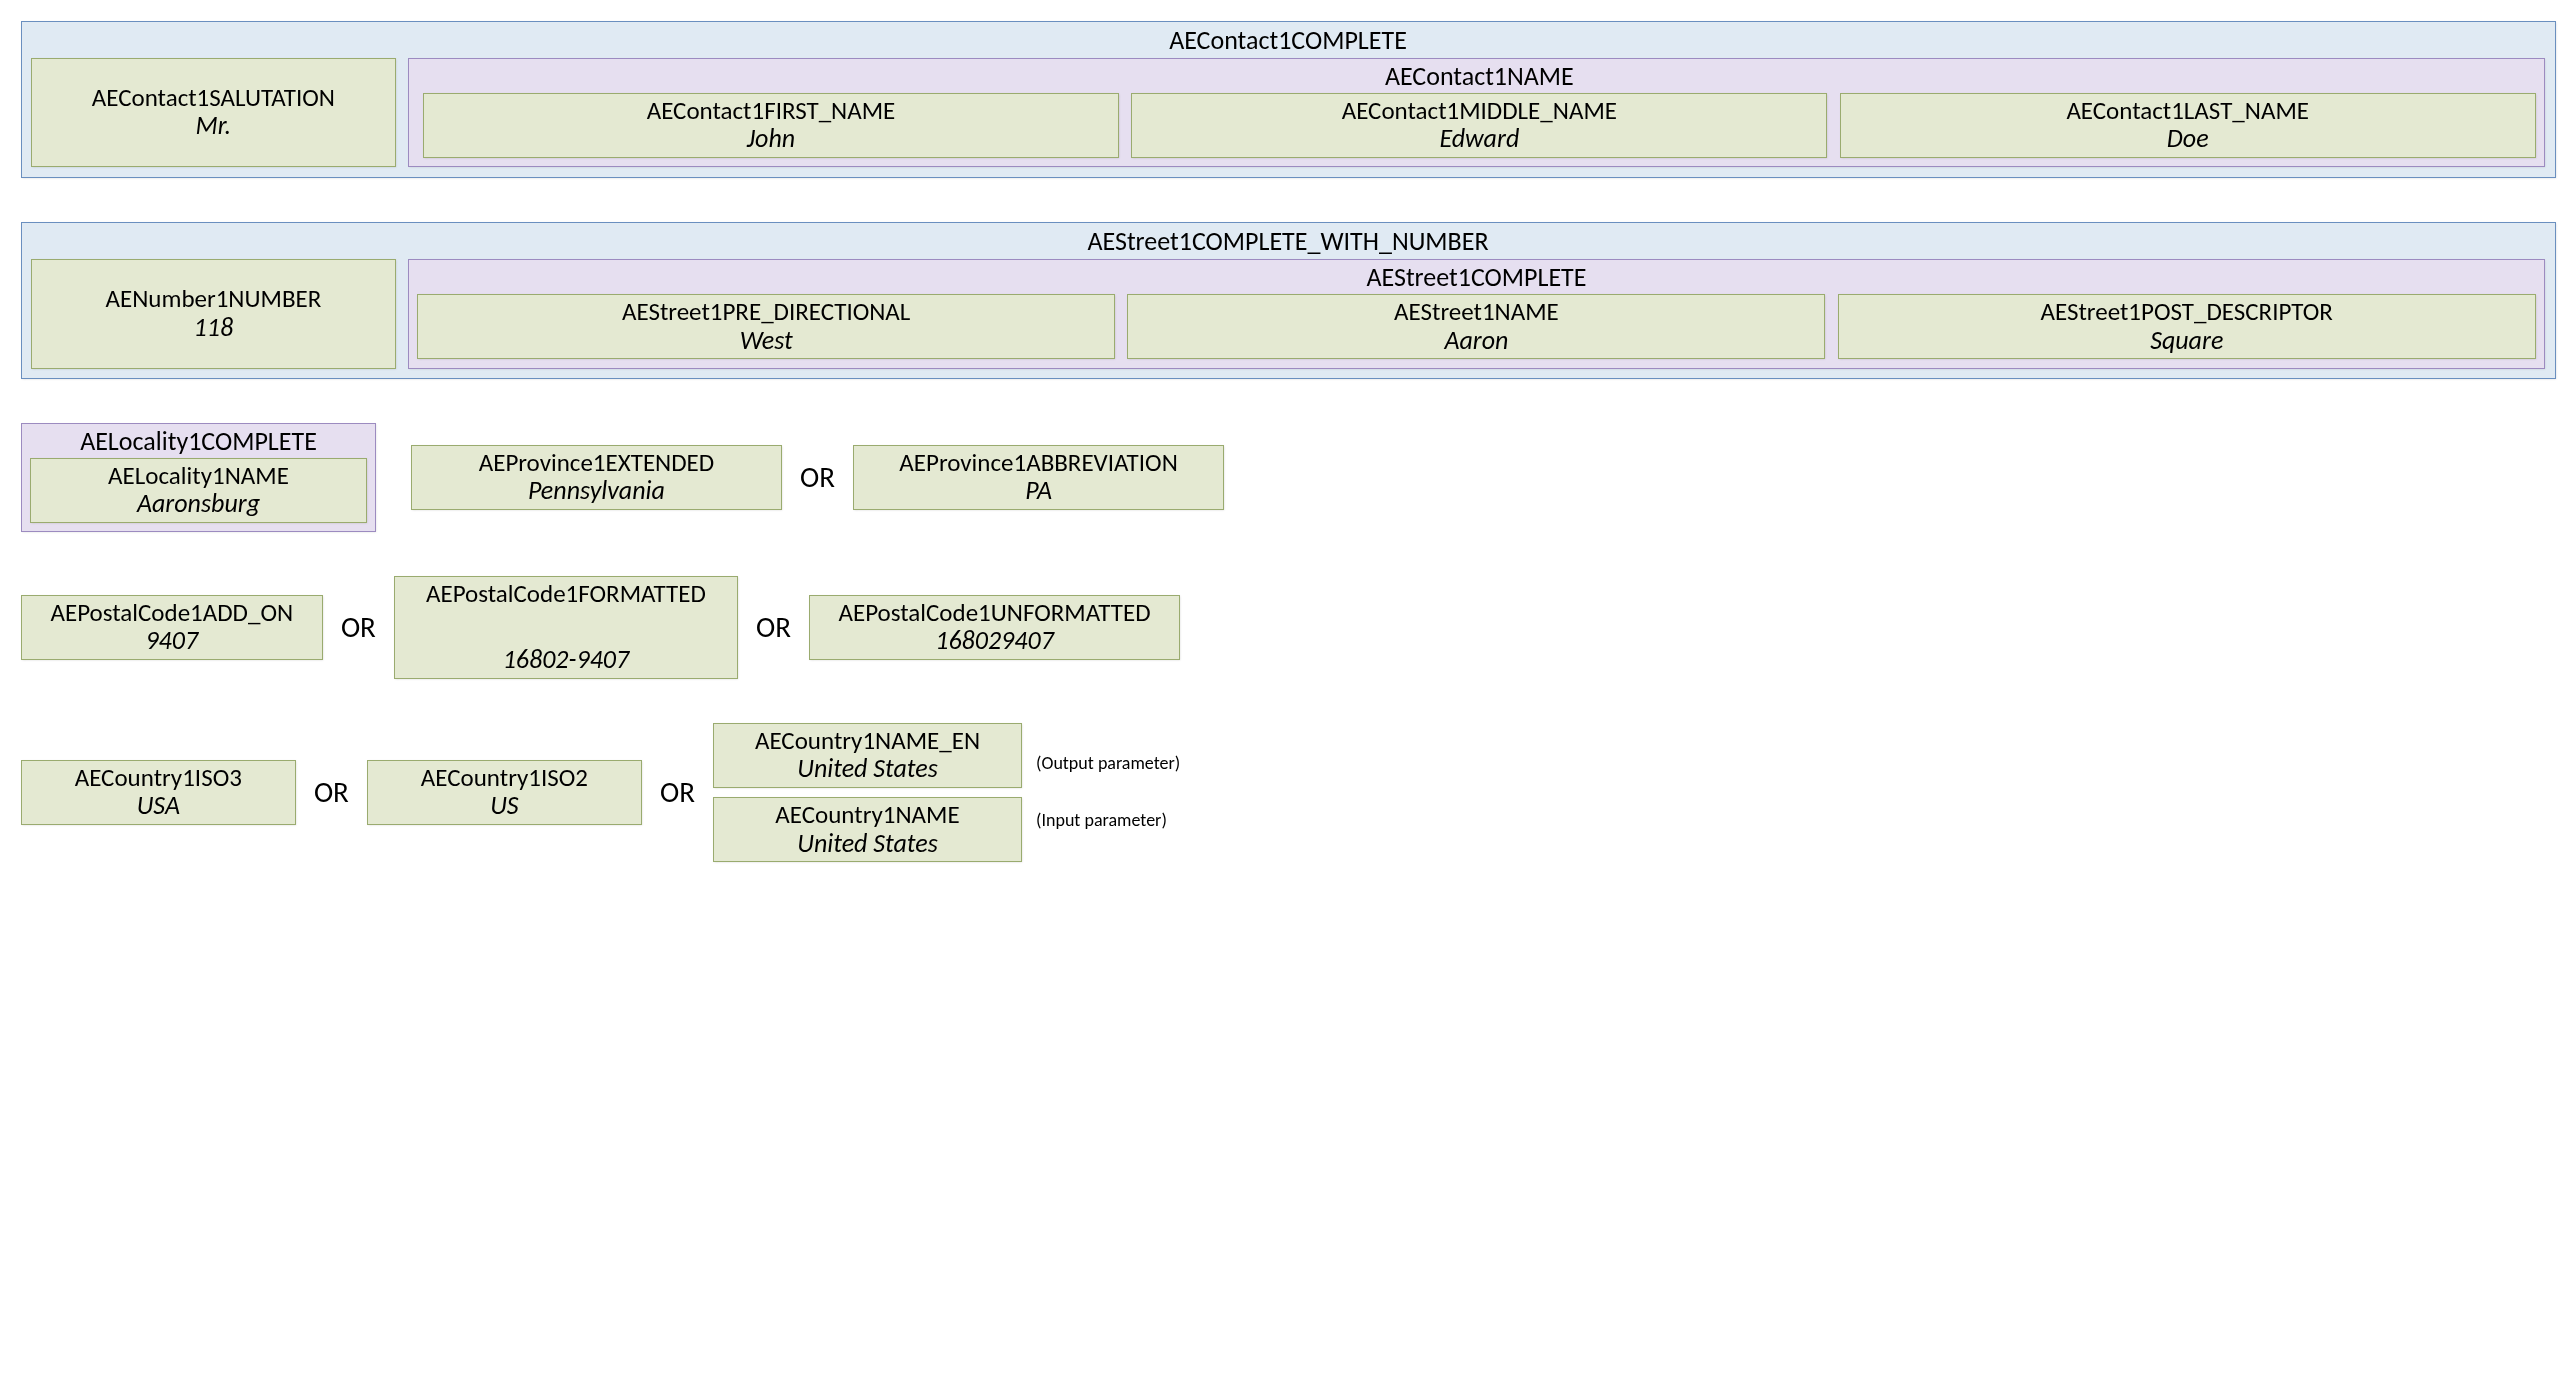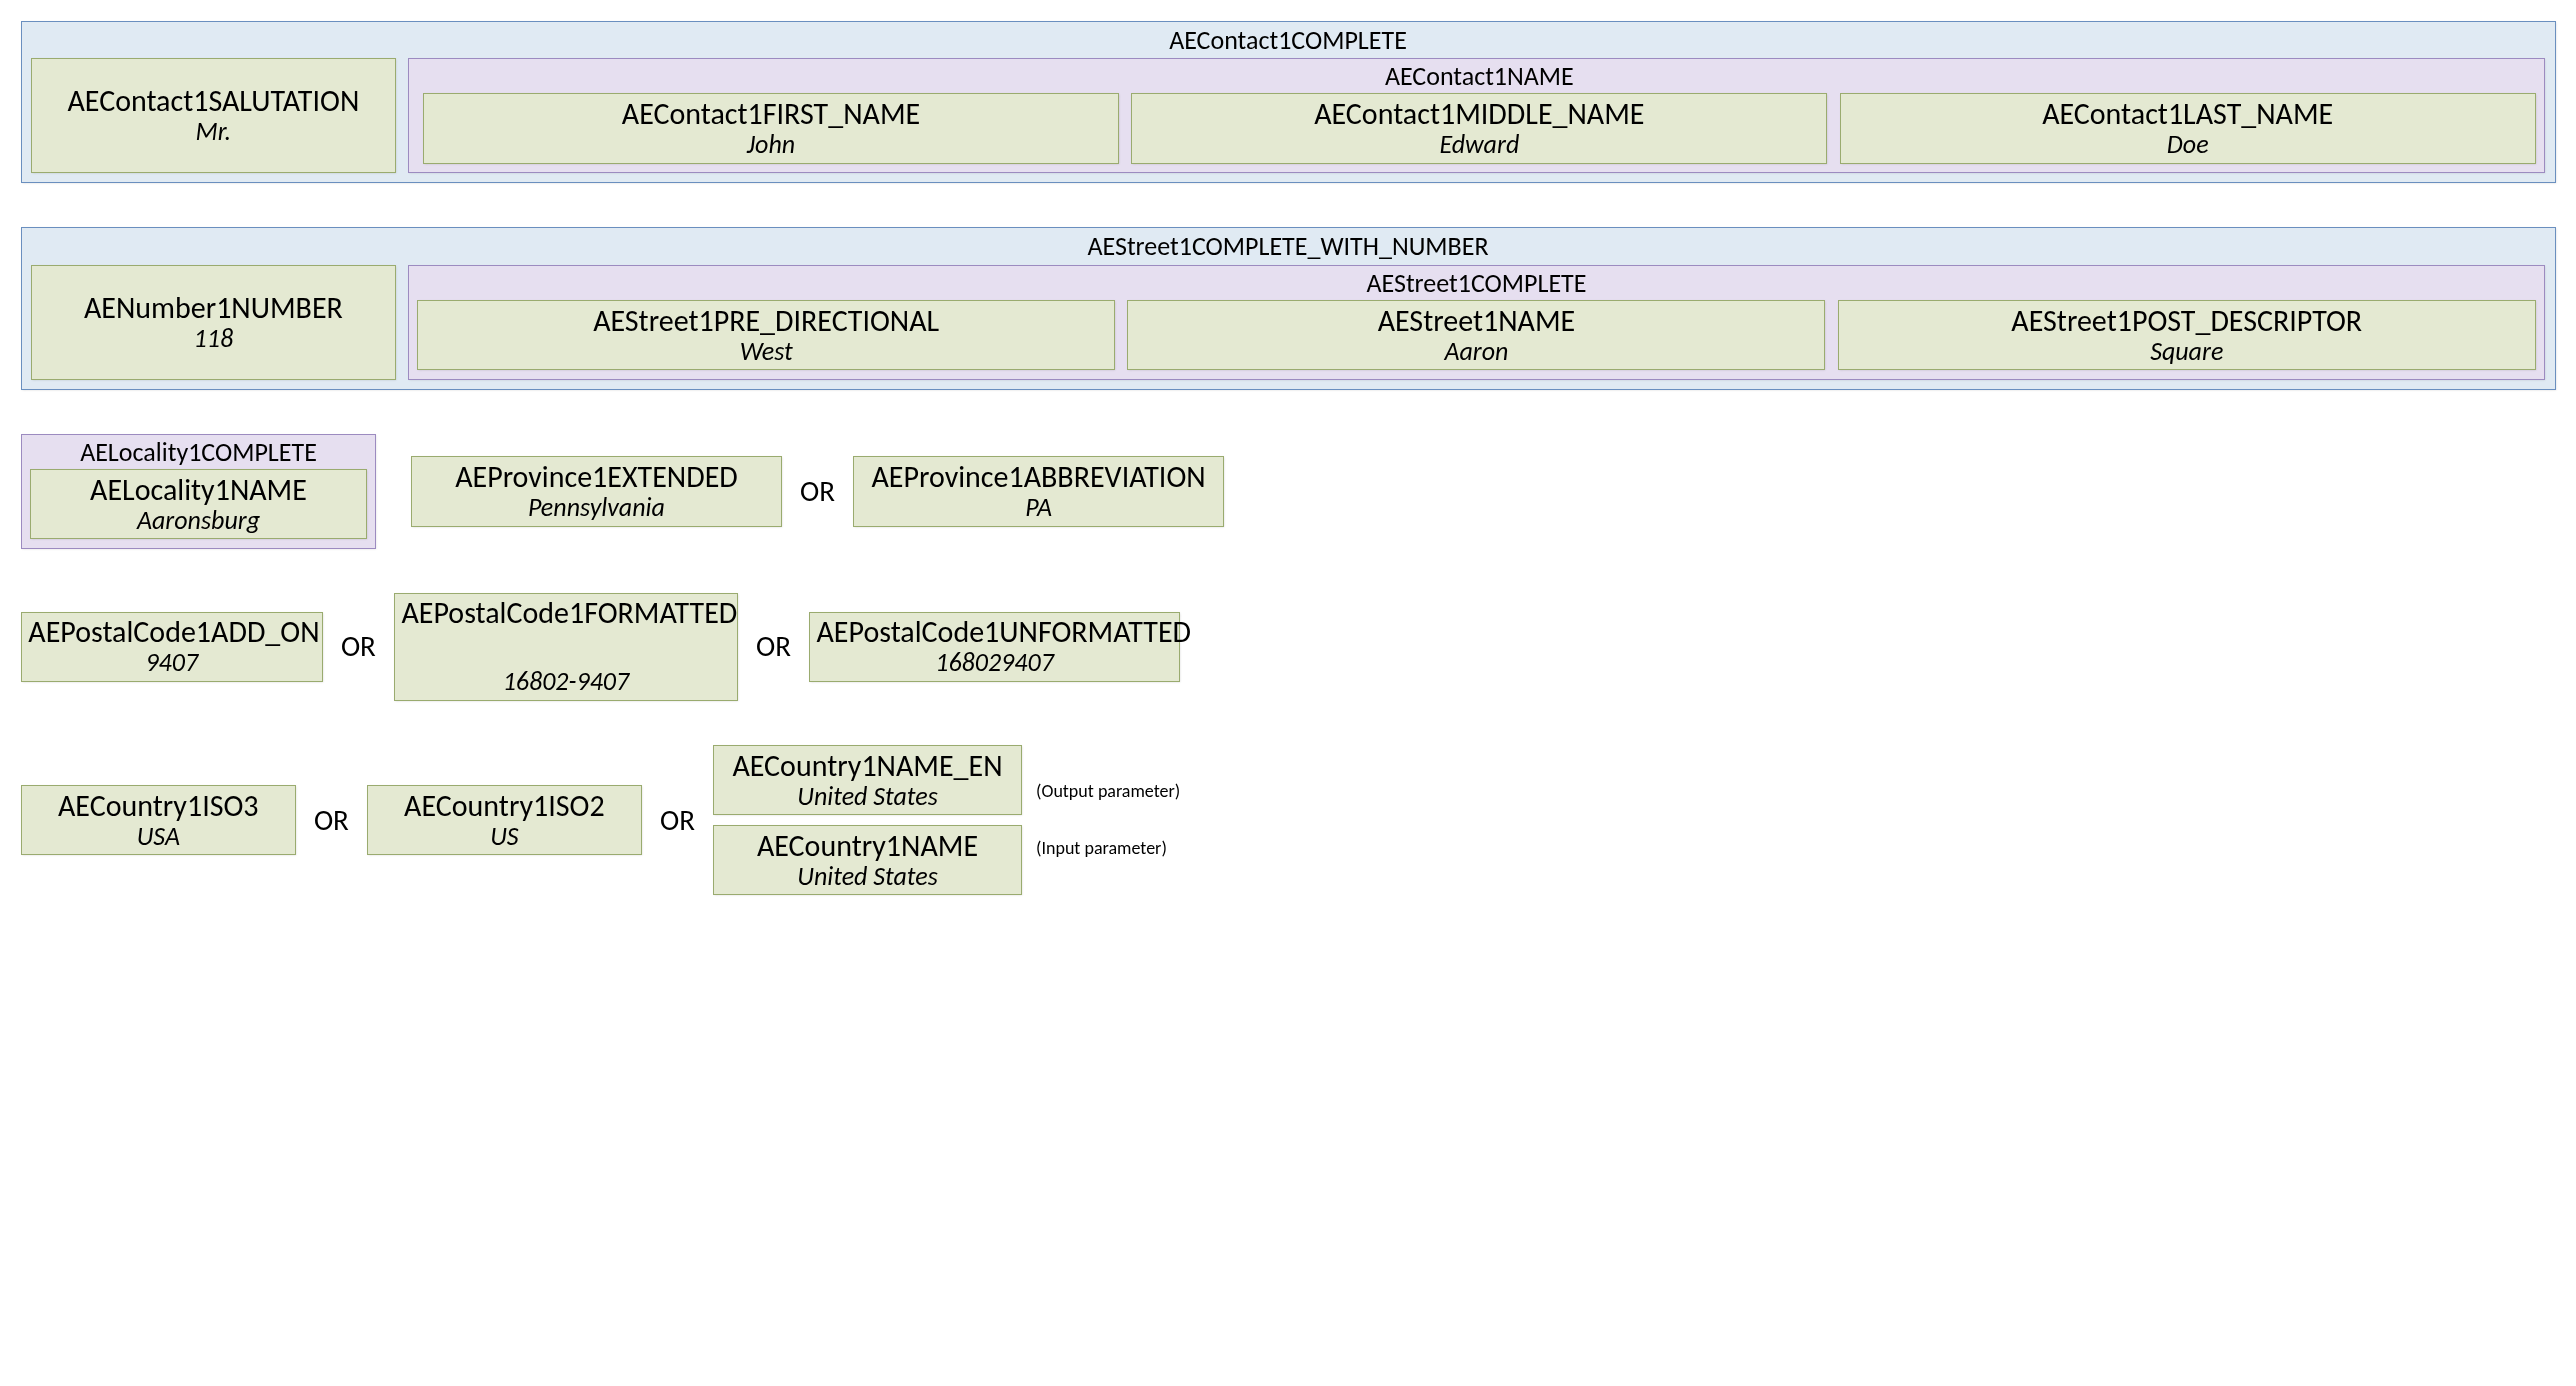--- a/index.html
+++ b/index.html
@@ -64,21 +64,21 @@
     border: 0.7px solid #9aab6f;
     box-shadow: 1.4px 1.4px 2.1px rgba(0,0,0,0.15);
     text-align: center;
     padding: 2.7px 6.8px 4.1px 6.8px;
     display: flex;
     flex-direction: column;
     justify-content: center;
     min-width: 0;
   }
   .field .field-name {
-    font-size: 30px;
+    font-size: 25px;
     line-height: 1.1;
     white-space: nowrap;
   }
   .field .field-value {
     font-size: 26px;
     font-style: italic;
     line-height: 1.1;
     white-space: nowrap;
   }
 

